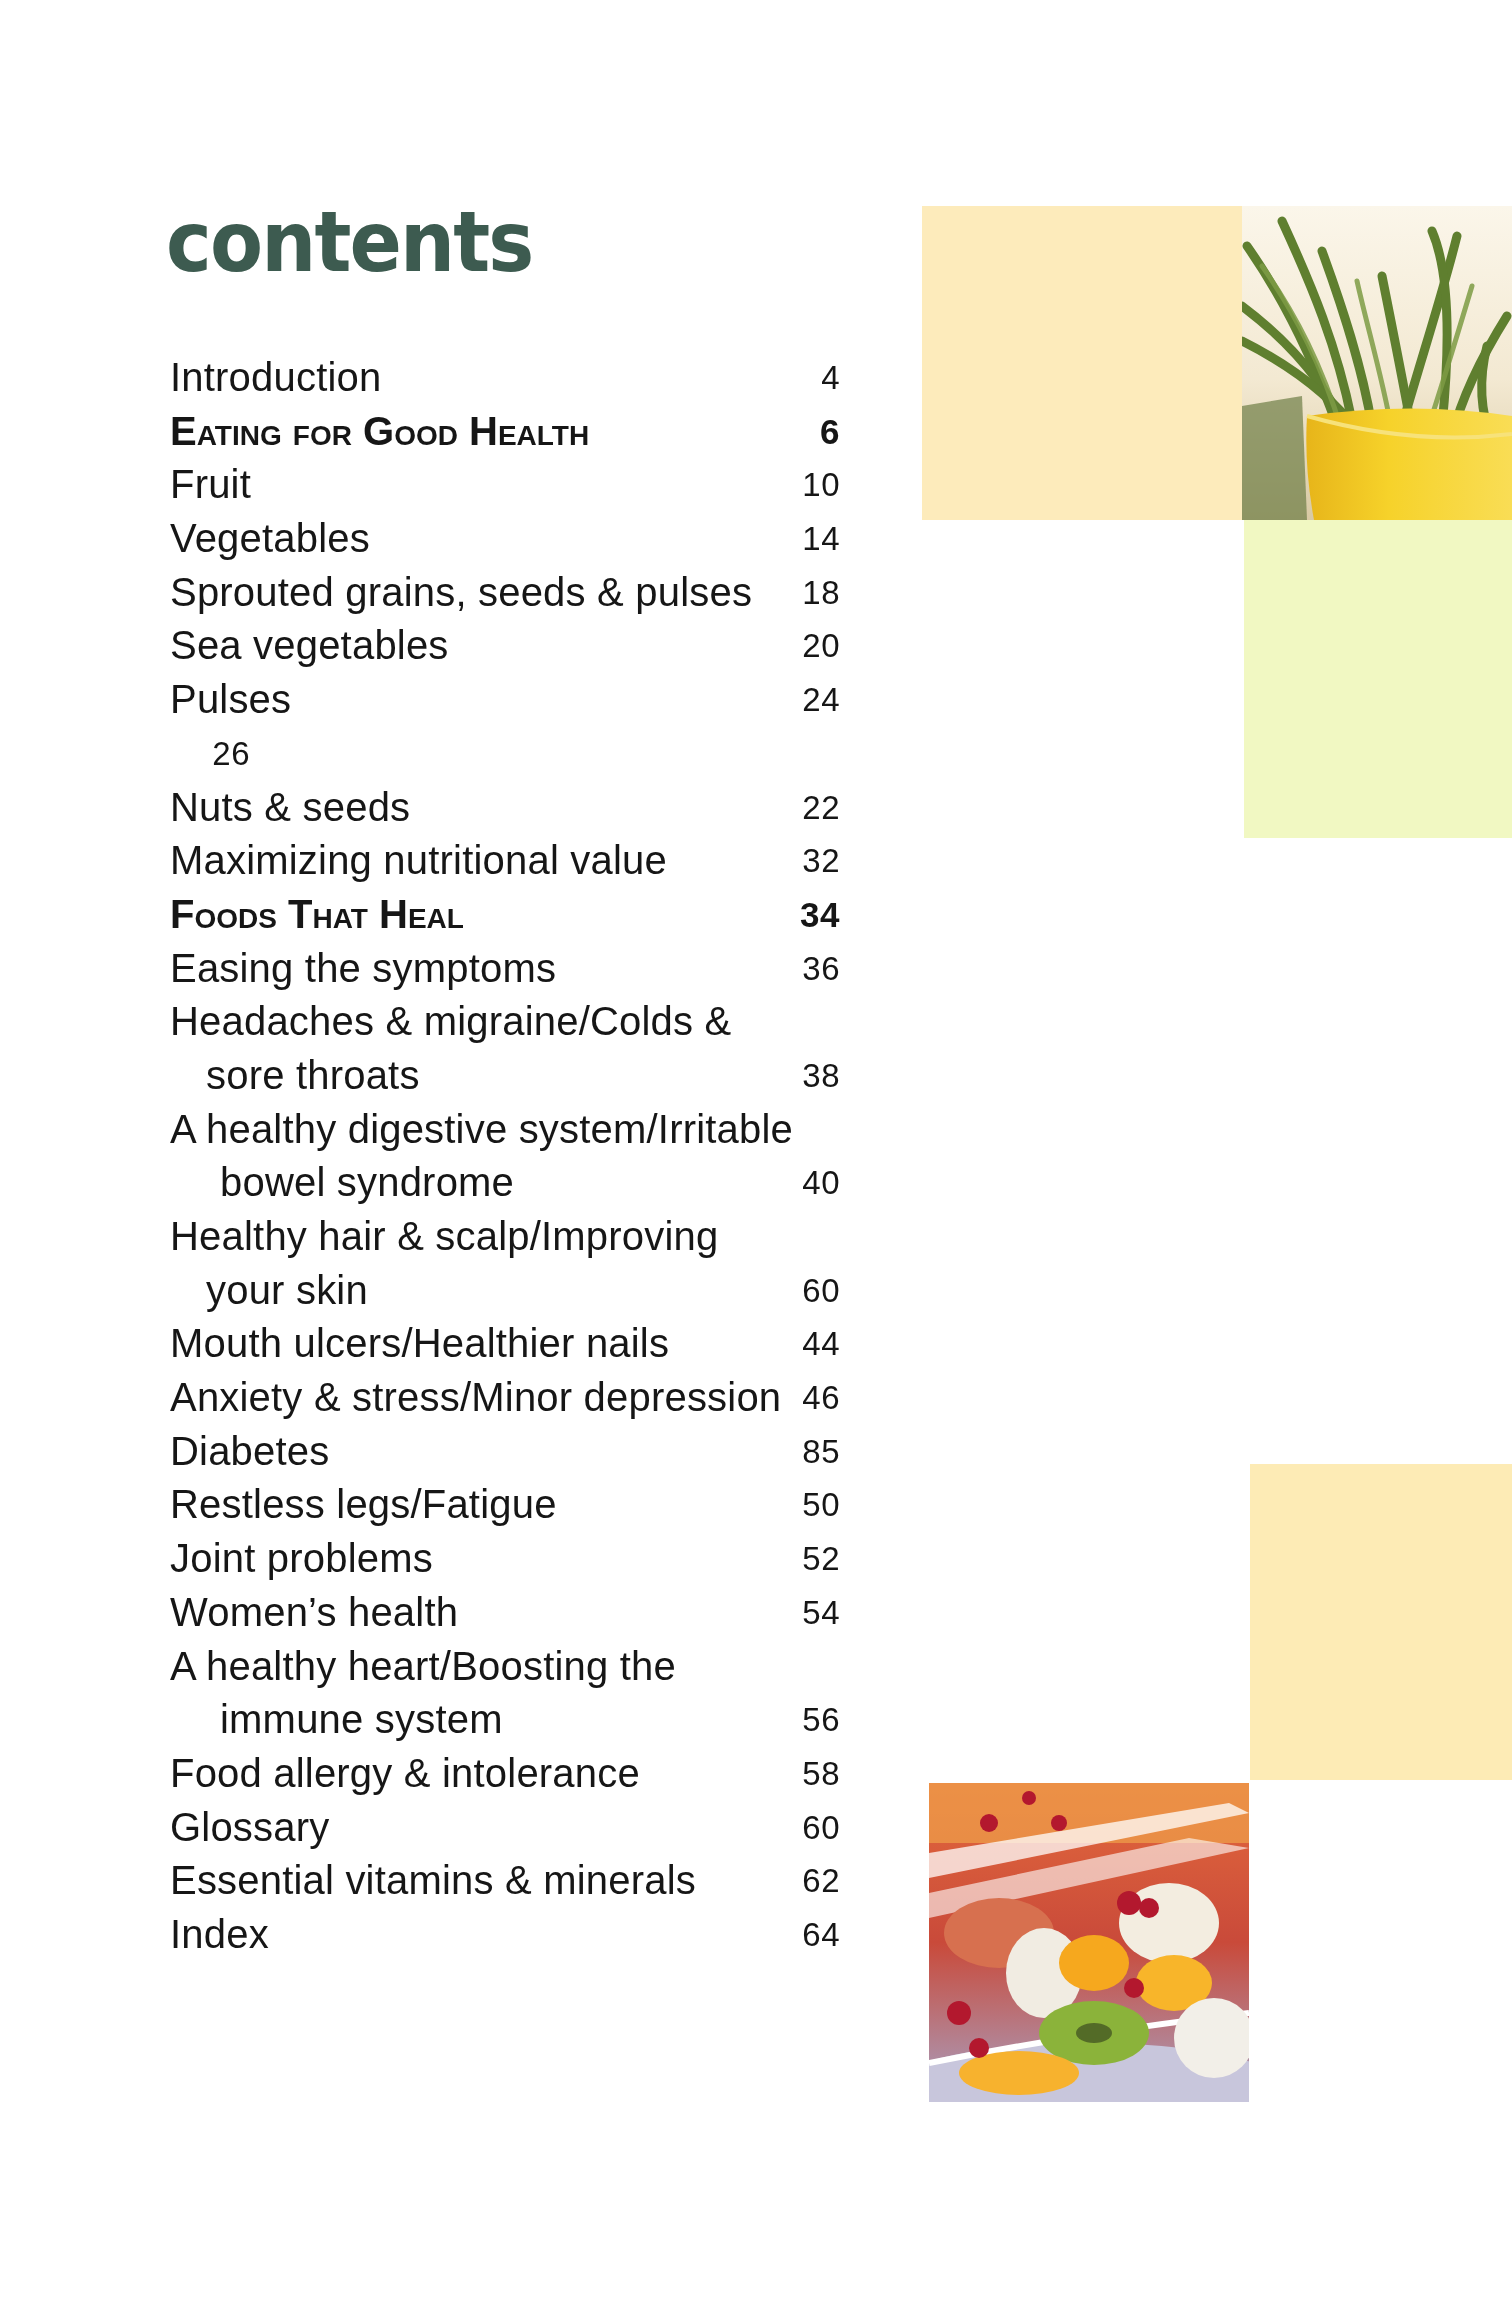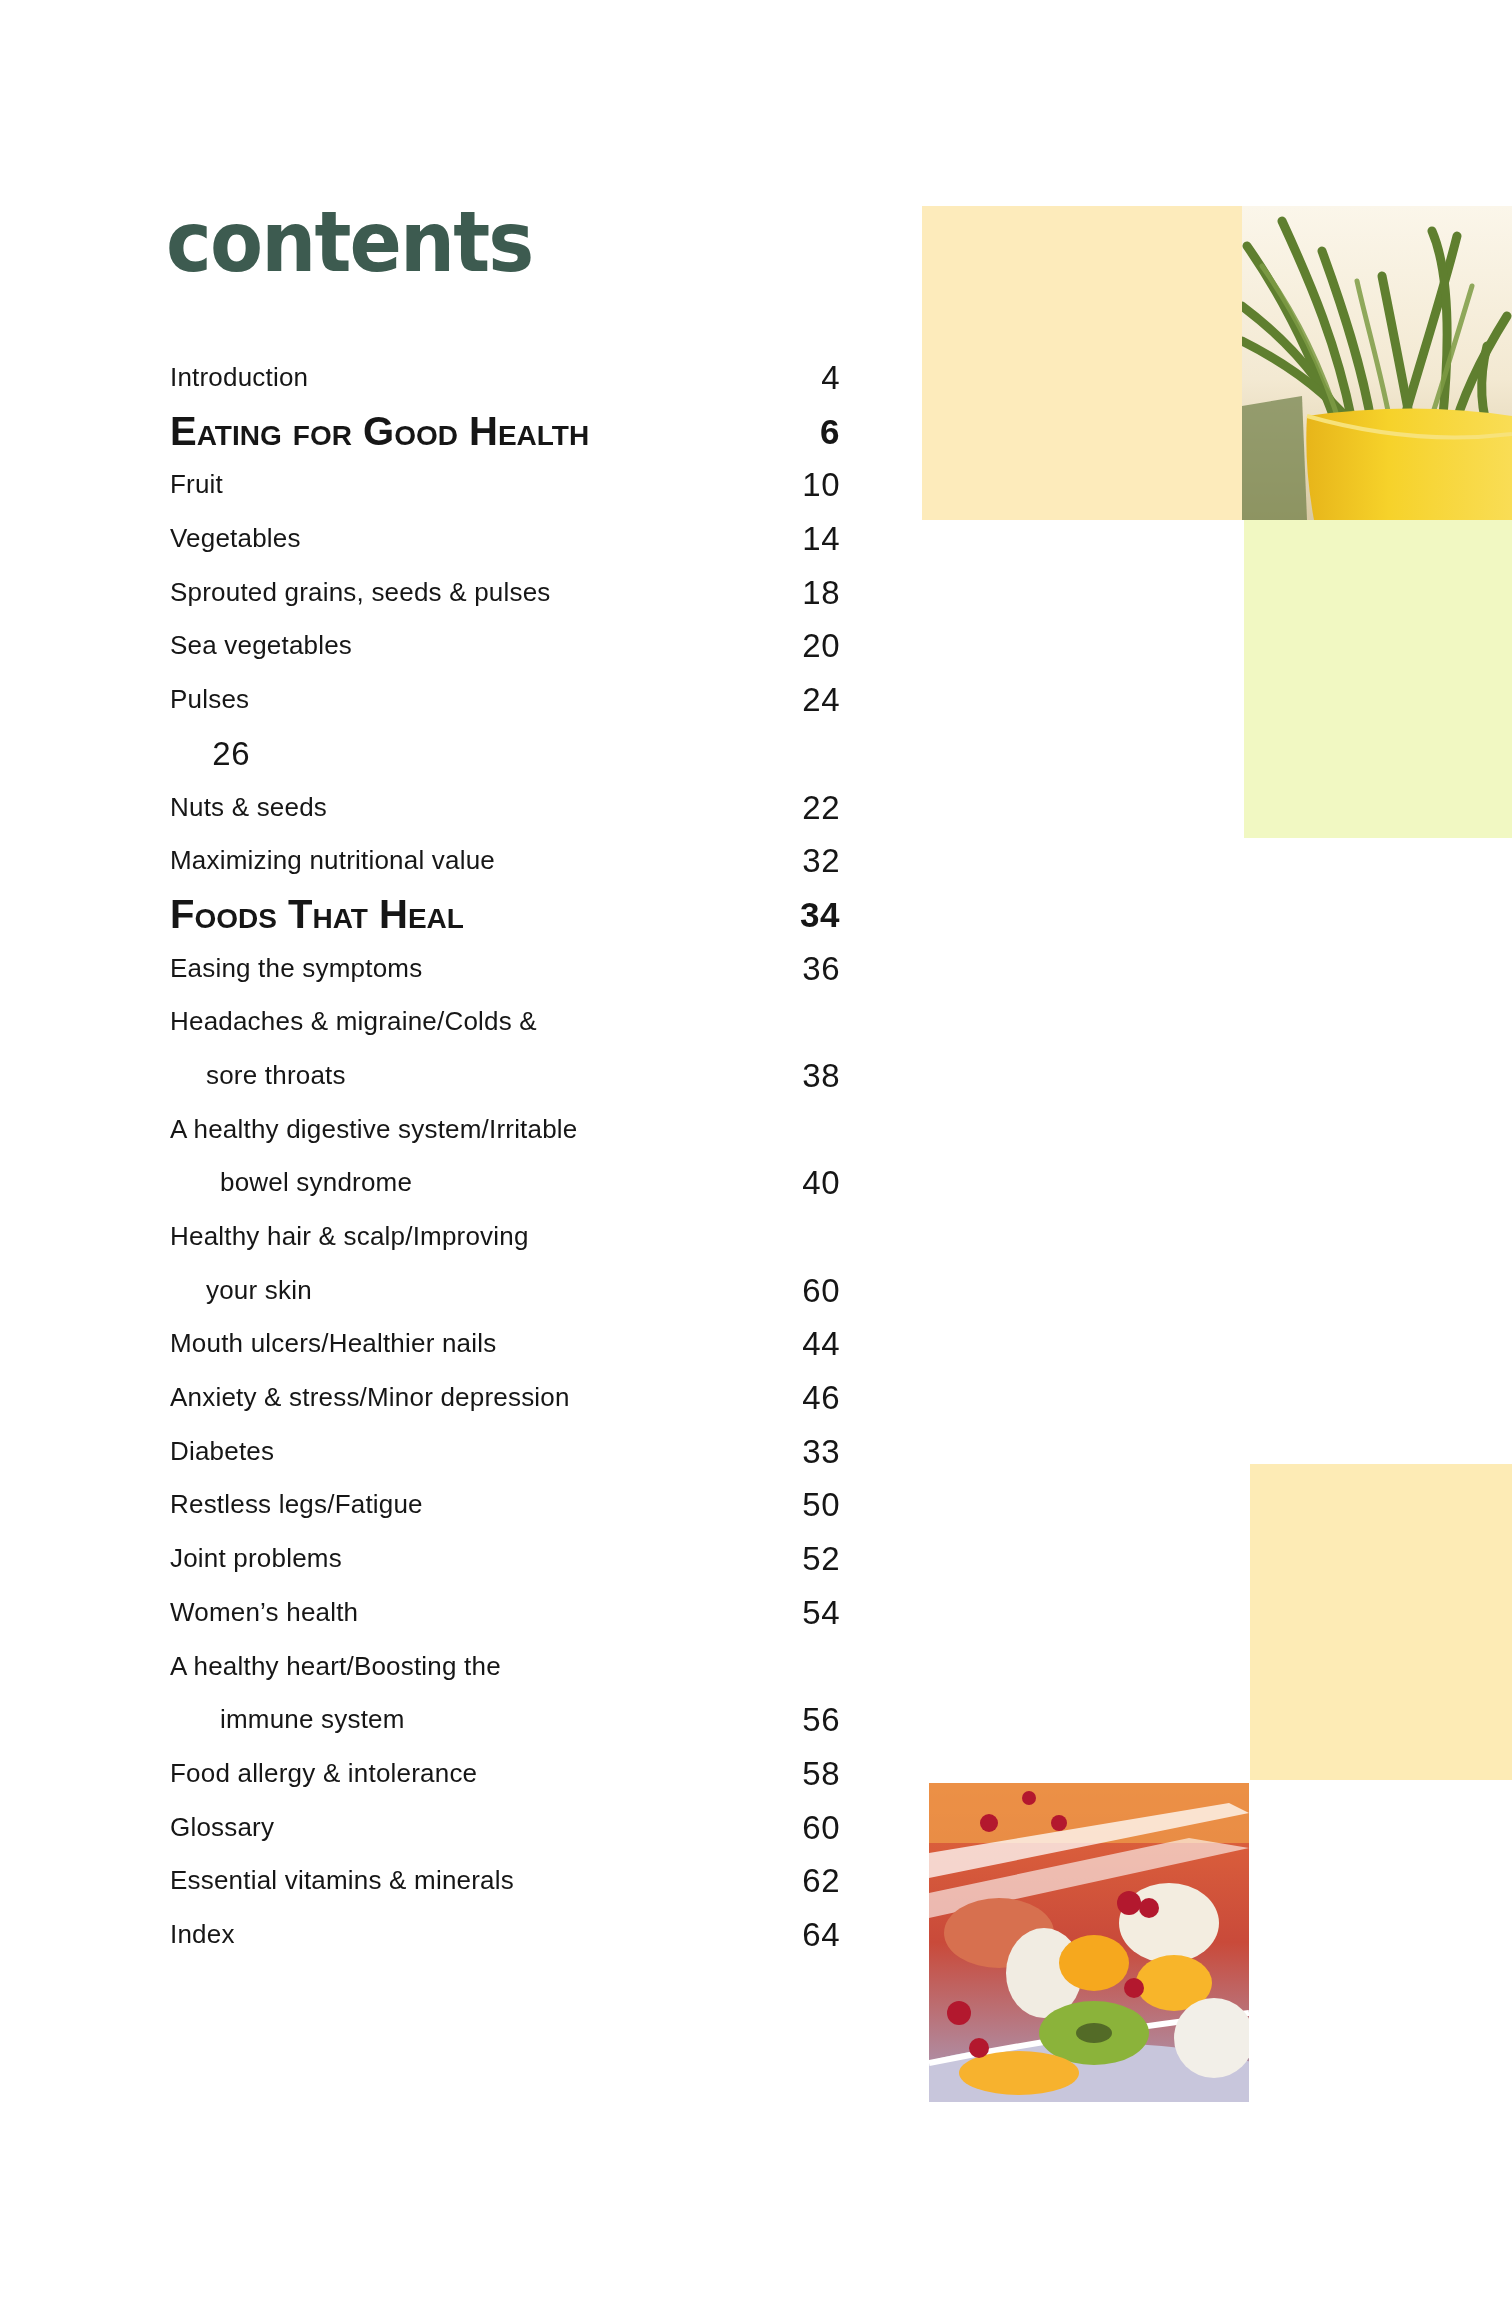--- a/index.html
+++ b/index.html
@@ -7,21 +7,21 @@
          font-family: "Liberation Sans", sans-serif; color: #161616; }
 
   .title { position: absolute; left: 166px; top: 192px; margin: 0;
            font-family: "DejaVu Sans", sans-serif; font-weight: bold;
            font-size: 84px; line-height: 100px; letter-spacing: -2px;
            color: #3d5b50; transform: scaleX(0.92); transform-origin: left top; }
 
   .toc { position: absolute; left: 170px; top: 351px; width: 670px; }
   .row { display: flex; align-items: flex-start; }
   .row .titles { flex: 1; }
-  .line { display: block; height: 53.7px; line-height: 53.7px; font-size: 26px;
+  .line { display: block; height: 53.7px; line-height: 53.7px; font-size: 40px;
           white-space: nowrap; letter-spacing: 0.2px; }
   .row.section .line { font-weight: bold; font-variant: small-caps; font-size: 40px;
           letter-spacing: 0; }
   .page { width: 80px; text-align: right; font-size: 33px; line-height: 53.7px;
           height: 53.7px; align-self: flex-end; letter-spacing: 0.5px; }
   .row.section .page { font-weight: bold; font-size: 35px; }
 
   .block { position: absolute; }
   .blk-yellow-top { left: 922px; top: 206px; width: 320px; height: 314px;
                     background: #fdebbb; }
@@ -139,21 +139,21 @@
     <div class="row">
       <div class="titles">
         <span class="line">Anxiety &amp; stress/Minor depression</span>
       </div>
       <span class="page">46</span>
     </div>
     <div class="row">
       <div class="titles">
         <span class="line">Diabetes</span>
       </div>
-      <span class="page">33</span>
+      <span class="page">85</span>
     </div>
     <div class="row">
       <div class="titles">
         <span class="line">Restless legs/Fatigue</span>
       </div>
       <span class="page">50</span>
     </div>
     <div class="row">
       <div class="titles">
         <span class="line">Joint problems</span>

